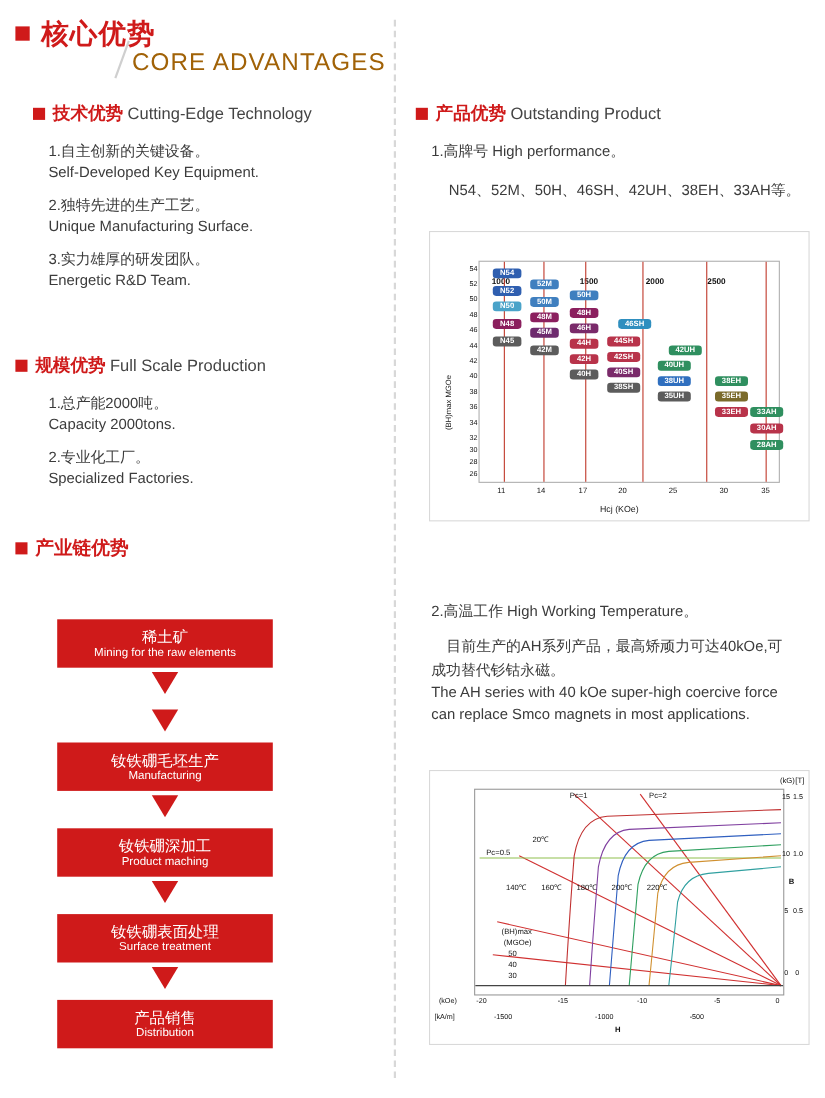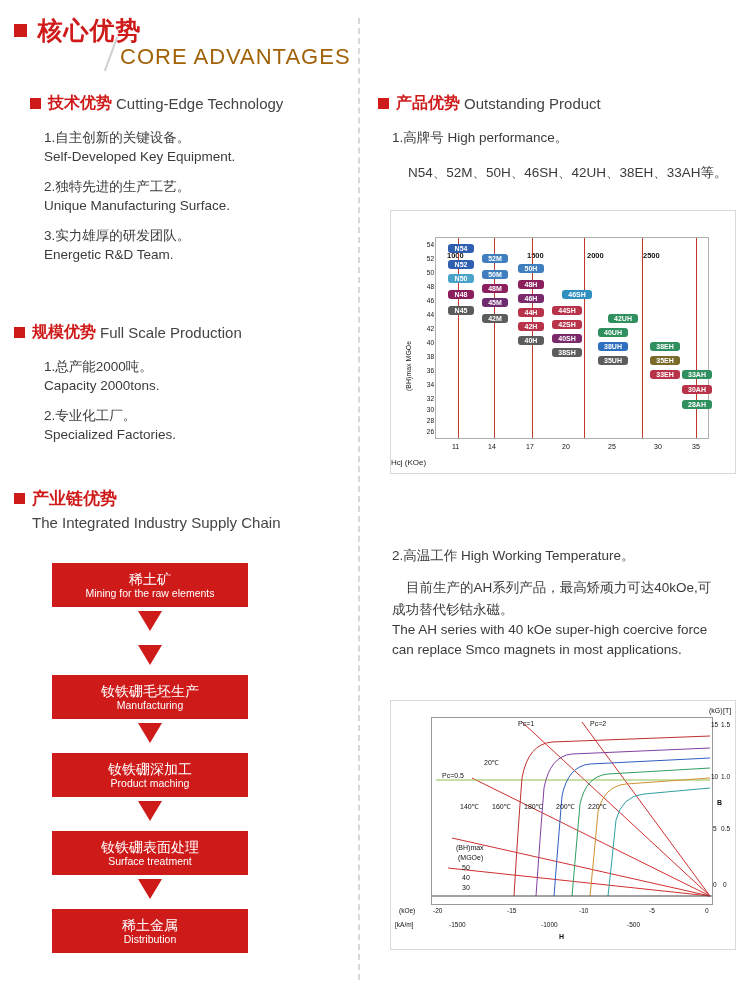--- a/index.html
+++ b/index.html
@@ -50,21 +50,21 @@
      width:0;height:0;border-left:12px solid transparent;border-right:12px solid transparent;border-top:20px solid #cf1a1a;}
 
   
   .chart-frame{position:absolute;border:1px solid #d9d9d9;background:#fff;}
 
   
   #bh-chart{left:390px;top:210px;width:344px;height:262px;}
   .bh-inner{position:absolute;left:44px;top:26px;width:272px;height:200px;border:1px solid #b0b0b0;}
   .bh-title{position:absolute;left:0;right:0;top:6px;text-align:center;font-size:8px;color:#222;}
   .bh-ylab{position:absolute;left:10px;top:100px;font-size:7px;color:#222;transform:rotate(-90deg);transform-origin:left top;white-space:nowrap;}
-  .bh-xlab{position:absolute;left:0;right:0;bottom:6px;text-align:left;font-size:8px;color:#222;}
+  .bh-xlab{position:absolute;left:0;right:0;bottom:6px;text-align:center;font-size:8px;color:#222;}
   .vline{position:absolute;top:0;bottom:0;width:1px;background:#c0392b;}
   .topnum{position:absolute;font-size:7.5px;color:#111;font-weight:bold;}
   .ytick{position:absolute;font-size:6.5px;color:#111;left:-16px;text-align:right;width:14px;}
   .xtick{position:absolute;font-size:7px;color:#111;bottom:-12px;}
   .chip{position:absolute;color:#fff;font-size:7px;font-weight:bold;text-align:center;
         border-radius:3px;padding:1px 0;width:26px;}
 
   
   #dm-chart{left:390px;top:700px;width:344px;height:248px;}
   .dm-inner{position:absolute;left:40px;top:16px;width:280px;height:186px;border:1px solid #999;}
@@ -116,21 +116,20 @@
       <span class="en">Capacity 2000tons.</span>
     </div>
     <div class="blk">
       <span class="cn">2.专业化工厂。</span>
       <span class="en">Specialized Factories.</span>
     </div>
   </div>
 
   <div class="chain-head">
     <span class="sq"></span><span class="cn">产业链优势</span>
-    <span class="en">The Integrated Industry Supply Chain</span>
   </div>
 
   <div class="flow">
     <div class="fbox">
       <span class="cn">稀土矿</span>
       <span class="en">Mining for the raw elements</span>
     </div>
     <div class="arrow"></div>
     <div class="arrow"></div>
     <div class="fbox">
@@ -142,21 +141,21 @@
       <span class="cn">钕铁硼深加工</span>
       <span class="en">Product maching</span>
     </div>
     <div class="arrow"></div>
     <div class="fbox">
       <span class="cn">钕铁硼表面处理</span>
       <span class="en">Surface treatment</span>
     </div>
     <div class="arrow"></div>
     <div class="fbox">
-      <span class="cn">稀土金属</span>
+      <span class="cn">产品销售</span>
       <span class="en">Distribution</span>
     </div>
   </div>
 
   <div class="sec-head" style="left:378px;top:93px;">
     <span class="sq"></span><span class="cn">产品优势</span><span class="en">Outstanding Product</span>
   </div>
 
   <div class="rt-txt" style="left:392px;top:128px;">1.高牌号 High performance。</div>
   <div class="rt-txt" style="left:408px;top:163px;">N54、52M、50H、46SH、42UH、38EH、33AH等。</div>

